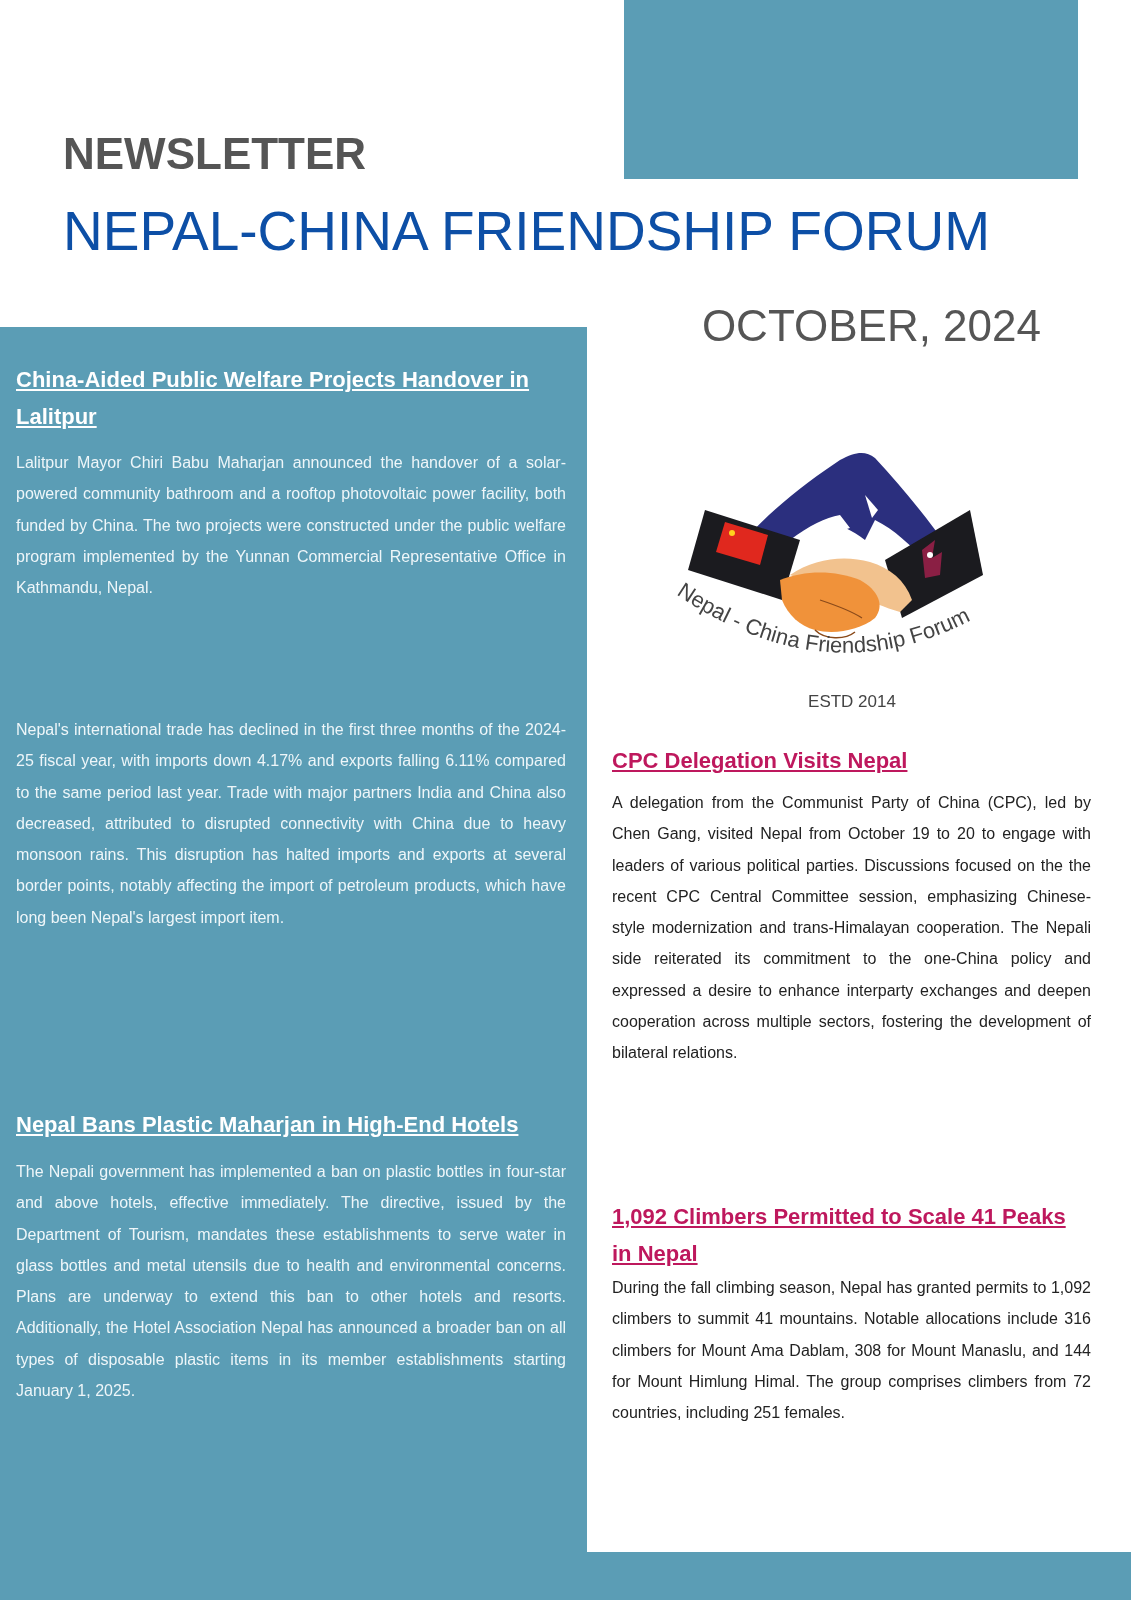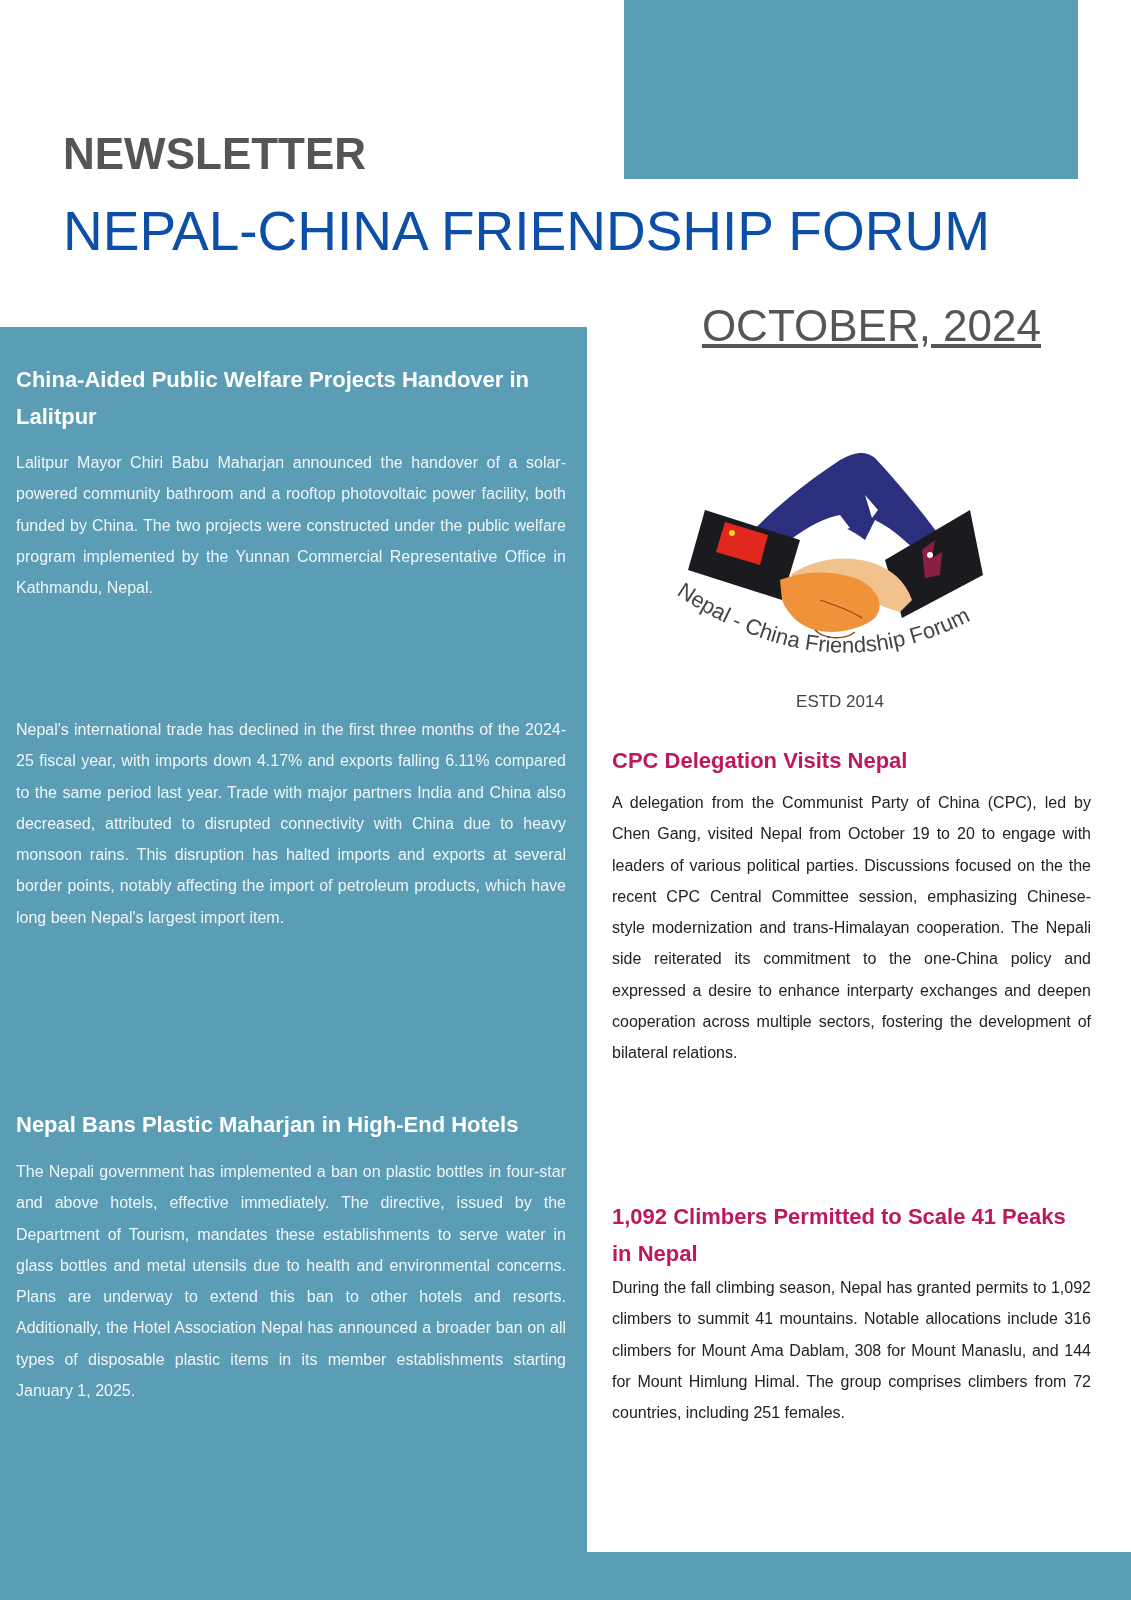--- a/index.html
+++ b/index.html
@@ -44,21 +44,20 @@
       white-space: nowrap;
     }
     .issue-date {
       position: absolute;
       right: 90px;
       top: 298px;
       font-size: 44px;
       color: #555555;
       line-height: 56px;
       white-space: nowrap;
-      text-decoration: underline;
     }
     .left-panel {
       position: absolute;
       left: 0;
       top: 327px;
       width: 587px;
       height: 1273px;
       background: #5b9db5;
     }
     .bottom-band {
@@ -71,20 +70,21 @@
     }
     .article {
       position: absolute;
       box-sizing: border-box;
     }
     .article h2 {
       margin: 0;
       font-size: 22px;
       font-weight: bold;
       line-height: 37px;
+      text-decoration: underline;
     }
     .article p {
       margin: 0;
       font-size: 16px;
       line-height: 31.3px;
       text-align: justify;
     }
     .left .article {
       left: 16px;
       width: 550px;
@@ -103,21 +103,21 @@
     .logo {
       position: absolute;
       left: 650px;
       top: 440px;
       width: 380px;
       height: 280px;
     }
     .logo svg { display: block; }
     .logo-estd {
       position: absolute;
-      left: 0;
+      left: 12px;
       width: 380px;
       top: 252px;
       text-align: center;
       font-size: 17px;
       color: #444;
       font-family: "Liberation Sans", sans-serif;
     }
   </style>
 </head>
 <body>

